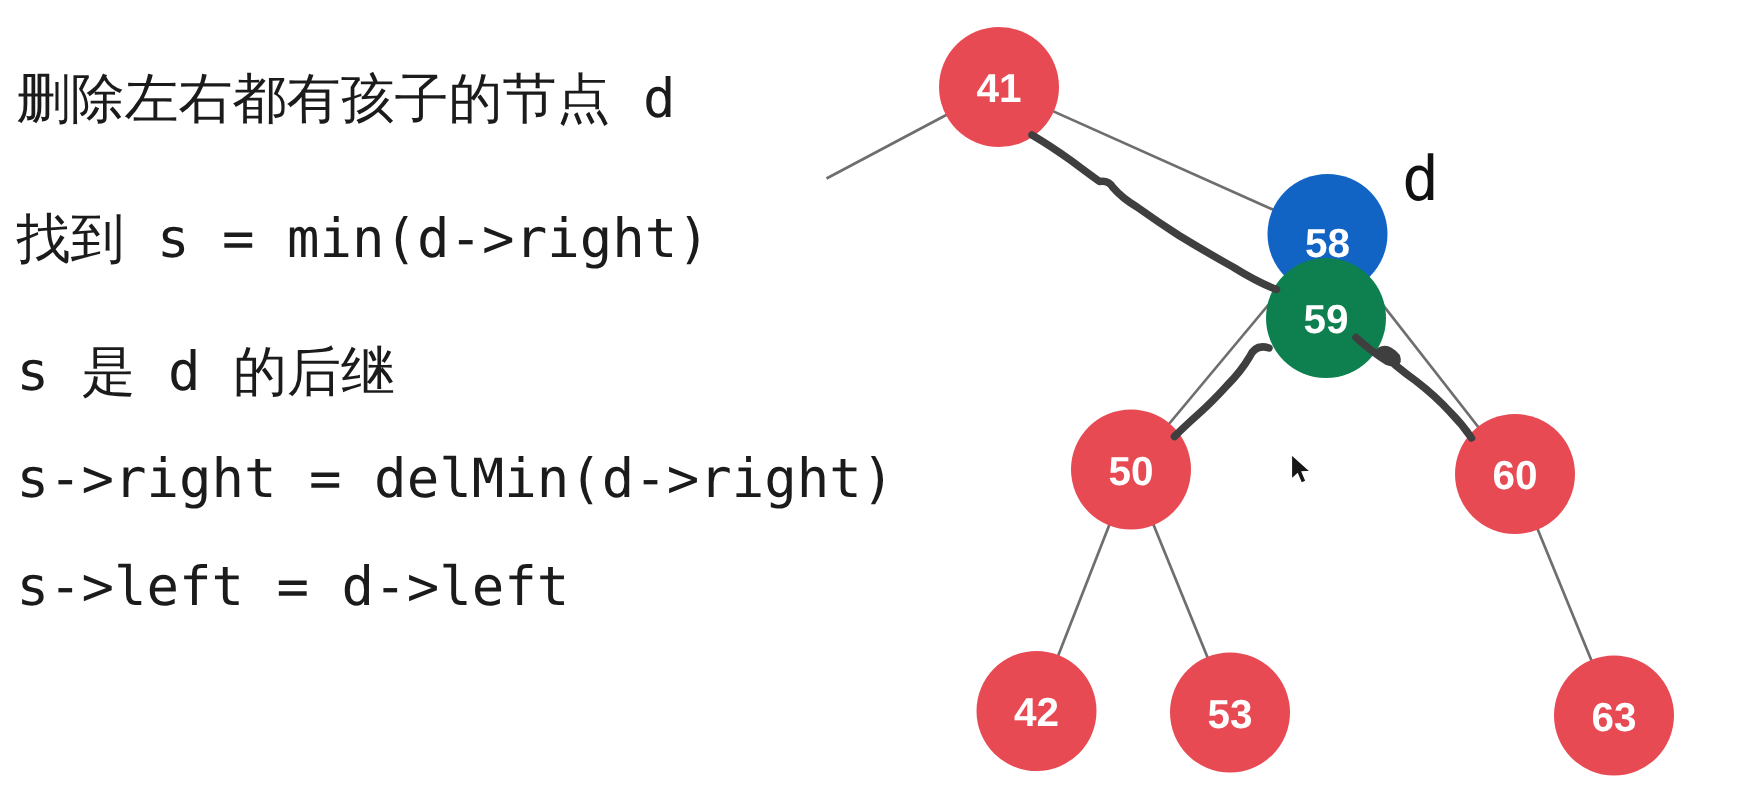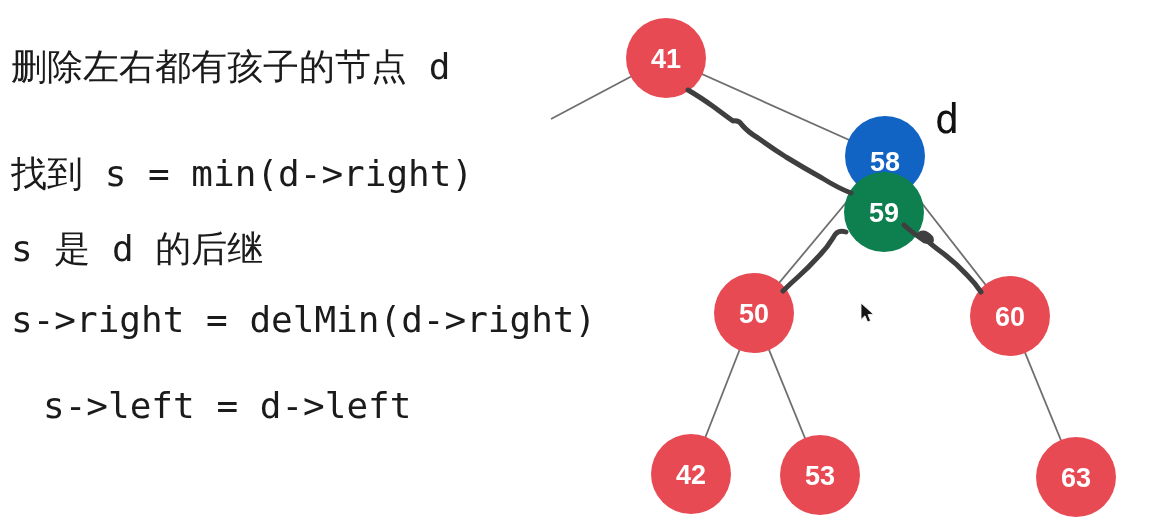--- a/index.html
+++ b/index.html
@@ -6,24 +6,24 @@
   body{
     width:1165px;height:525px;background:#ffffff;position:relative;overflow:hidden;
     font-family:"DejaVu Sans Mono", monospace;
   }
   .stage{position:absolute;inset:0;padding-left:48px;}
   .note-line{
     position:absolute;left:11px;font-size:36px;line-height:36px;color:#1b1b1b;
     white-space:pre;font-family:"DejaVu Sans Mono", monospace;
   }
   .nl-1{top:49px;}
-  .nl-2{top:156px;}
+  .nl-2{top:142px;}
   .nl-3{top:231px;}
   .nl-4{top:302px;}
-  .nl-5{top:388px;margin-left:32px;}
+  .nl-5{top:374px;}
   svg.diagram{position:absolute;left:0;top:0;}
   .edge{stroke-width:1.8px;}
   .pen{fill:none;stroke-width:5px;stroke-linecap:round;stroke-linejoin:round;}
   .node-label{
     fill:#ffffff;font-family:"Liberation Sans", sans-serif;font-weight:bold;
     font-size:27px;text-anchor:middle;
   }
   .d-label{
     fill:#111111;font-family:"DejaVu Sans Mono", monospace;
     font-size:41px;text-anchor:middle;

